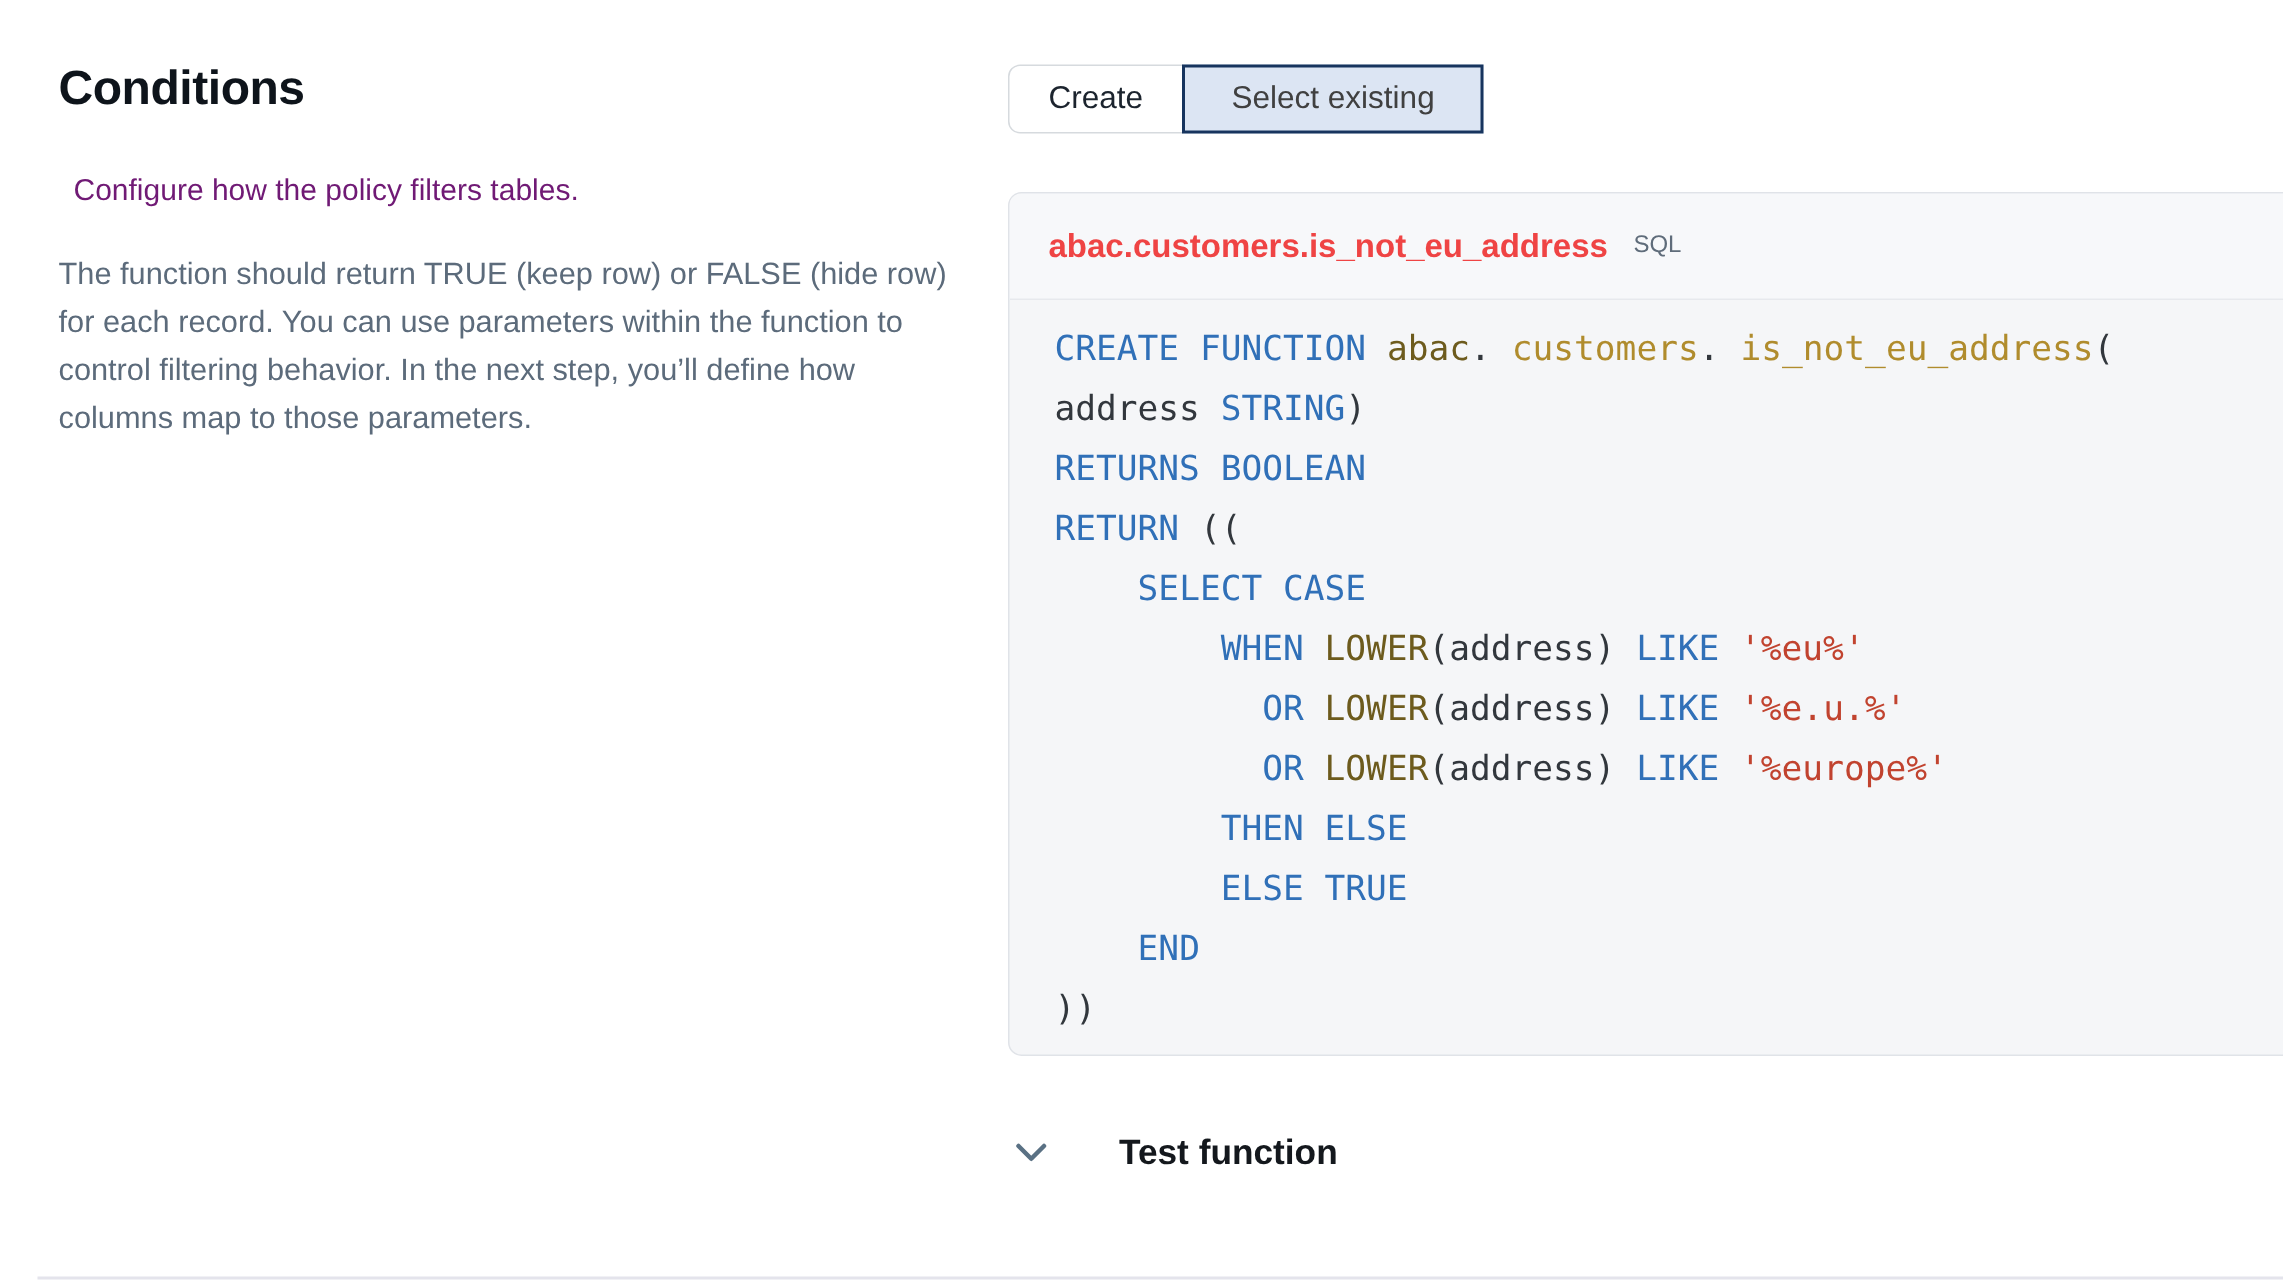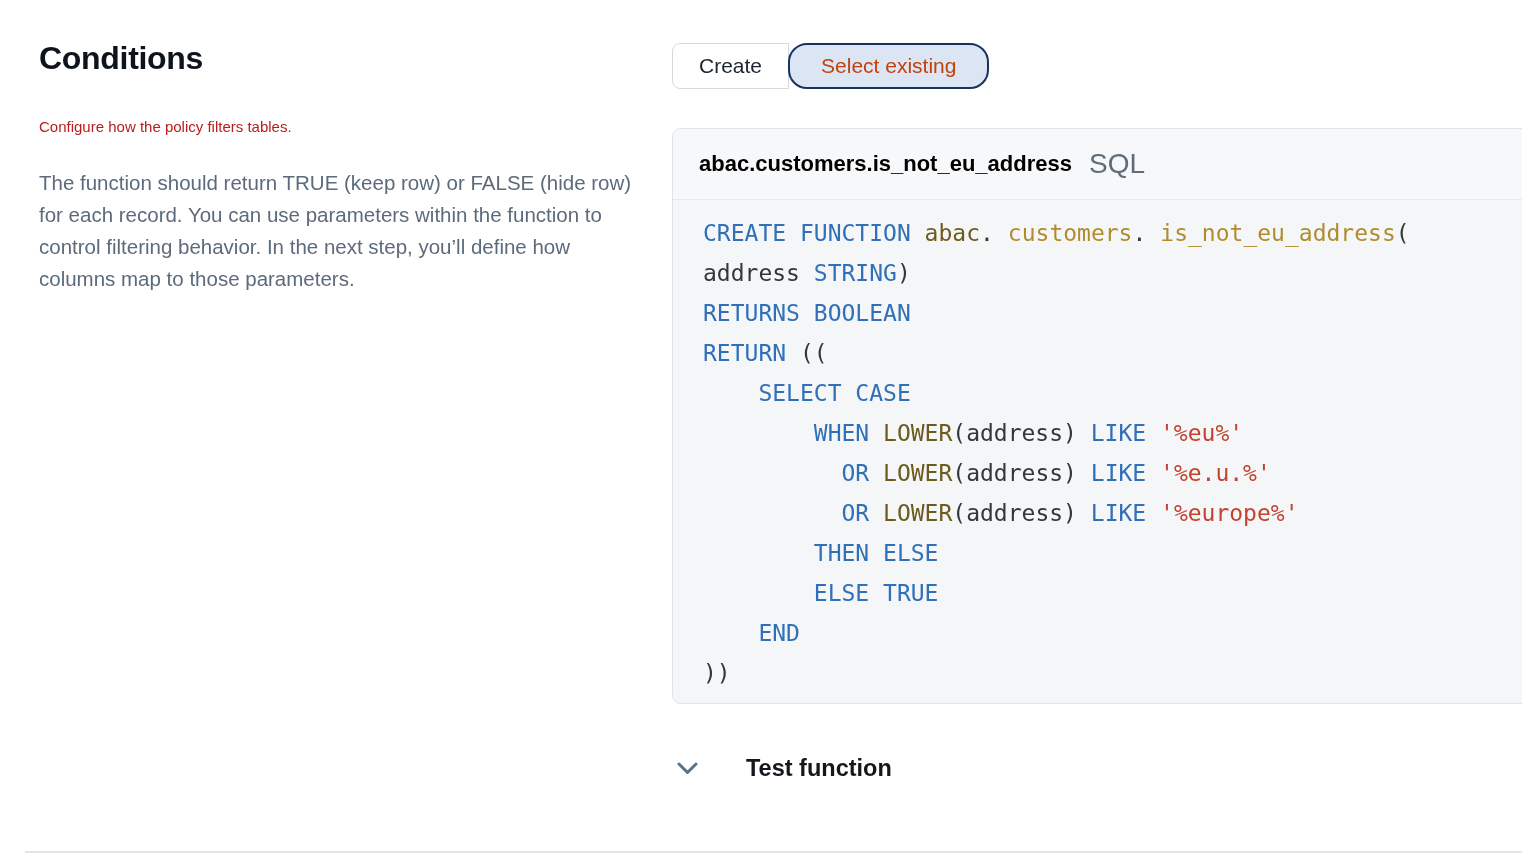--- a/index.html
+++ b/index.html
@@ -7,38 +7,38 @@
     --accent-navy:#17345e; --accent-bg:#dce5f3;
   }
   *{box-sizing:border-box; margin:0; padding:0;}
   html,body{width:1522px; height:858px; overflow:hidden; background:#ffffff;
     font-family:"Liberation Sans", sans-serif;}
   .stage{position:relative; width:1522px; height:858px; background:#fff;}
 
   
   .left-col{position:absolute; left:39px; top:40px; width:600px;}
   .page-title{font-size:32px; font-weight:700; color:#0e141b; letter-spacing:-0.3px; line-height:1.15;}
-  .subtitle{margin-top:34px; font-size:15px; color:#b91c1c; line-height:32px;}
+  .subtitle{margin-top:34px; font-size:20px; color:#701a75; line-height:32px;margin-left:10px;}
   .description{margin-top:24px; font-size:20.5px; color:#5c6b7b; line-height:32px; width:600px;}
 
   
   .toggle-group{position:absolute; left:672px; top:43px; display:flex; align-items:stretch; height:46px;}
   .btn{font-size:21px; display:flex; align-items:center; justify-content:center; cursor:pointer; white-space:nowrap;}
   .btn-create{background:#ffffff; border:1px solid #d6dade; border-radius:8px 0 0 8px;
     color:#1c242e; padding:0 26px;}
-  .btn-selected{background:var(--accent-bg); border:2px solid var(--accent-navy); border-radius:19px;
-    color:#c2410c; padding:0 31px; margin-left:-1px; z-index:1; font-weight:500;}
+  .btn-selected{background:var(--accent-bg); border:2px solid var(--accent-navy); border-radius:0;
+    color:#404040; padding:0 31px; margin-left:-1px; z-index:1; font-weight:500;}
 
   
   .panel{position:absolute; left:672px; top:128px; width:868px; height:576px;
     border:1px solid #e0e3e8; border-radius:9px; overflow:hidden; background:#f5f6f8;}
   .panel-header{height:71px; background:#f7f8fa; border-bottom:1px solid #e7e9ed;
     display:flex; align-items:center; padding-left:26px; gap:17px;}
-  .fn-name{font-size:22px; font-weight:700; color:#000000;}
-  .fn-lang{font-size:28px; color:#5f6c7a;}
+  .fn-name{font-size:22px; font-weight:700; color:#ef4444;}
+  .fn-lang{font-size:16px; color:#5f6c7a;}
   .code{padding:13px 0 0 30px; font-family:"DejaVu Sans Mono", monospace;
     font-size:23px; line-height:40px; color:var(--pl);}
   .code-line{white-space:pre;}
   .tok-kw{color:var(--kw);}
   .tok-id1{color:var(--id1);}
   .tok-id2{color:var(--id2);margin-left:14px;}
   .tok-str{color:var(--str);text-align:center;}
   .tok-pl{color:var(--pl);}
 
   

